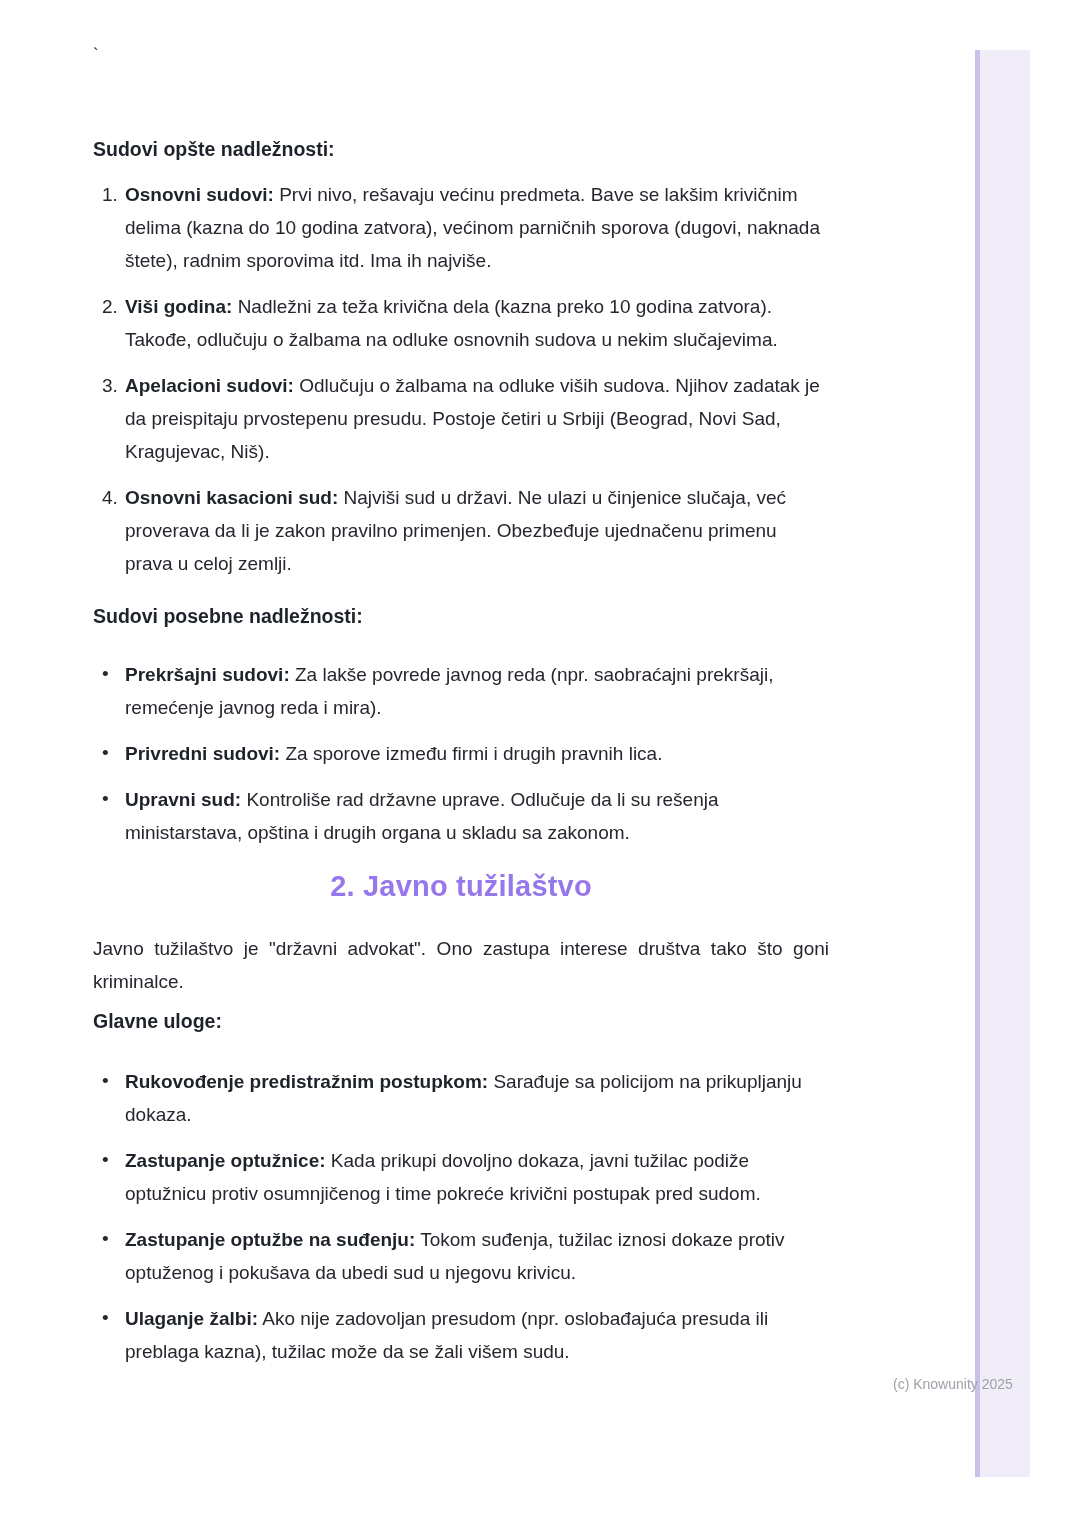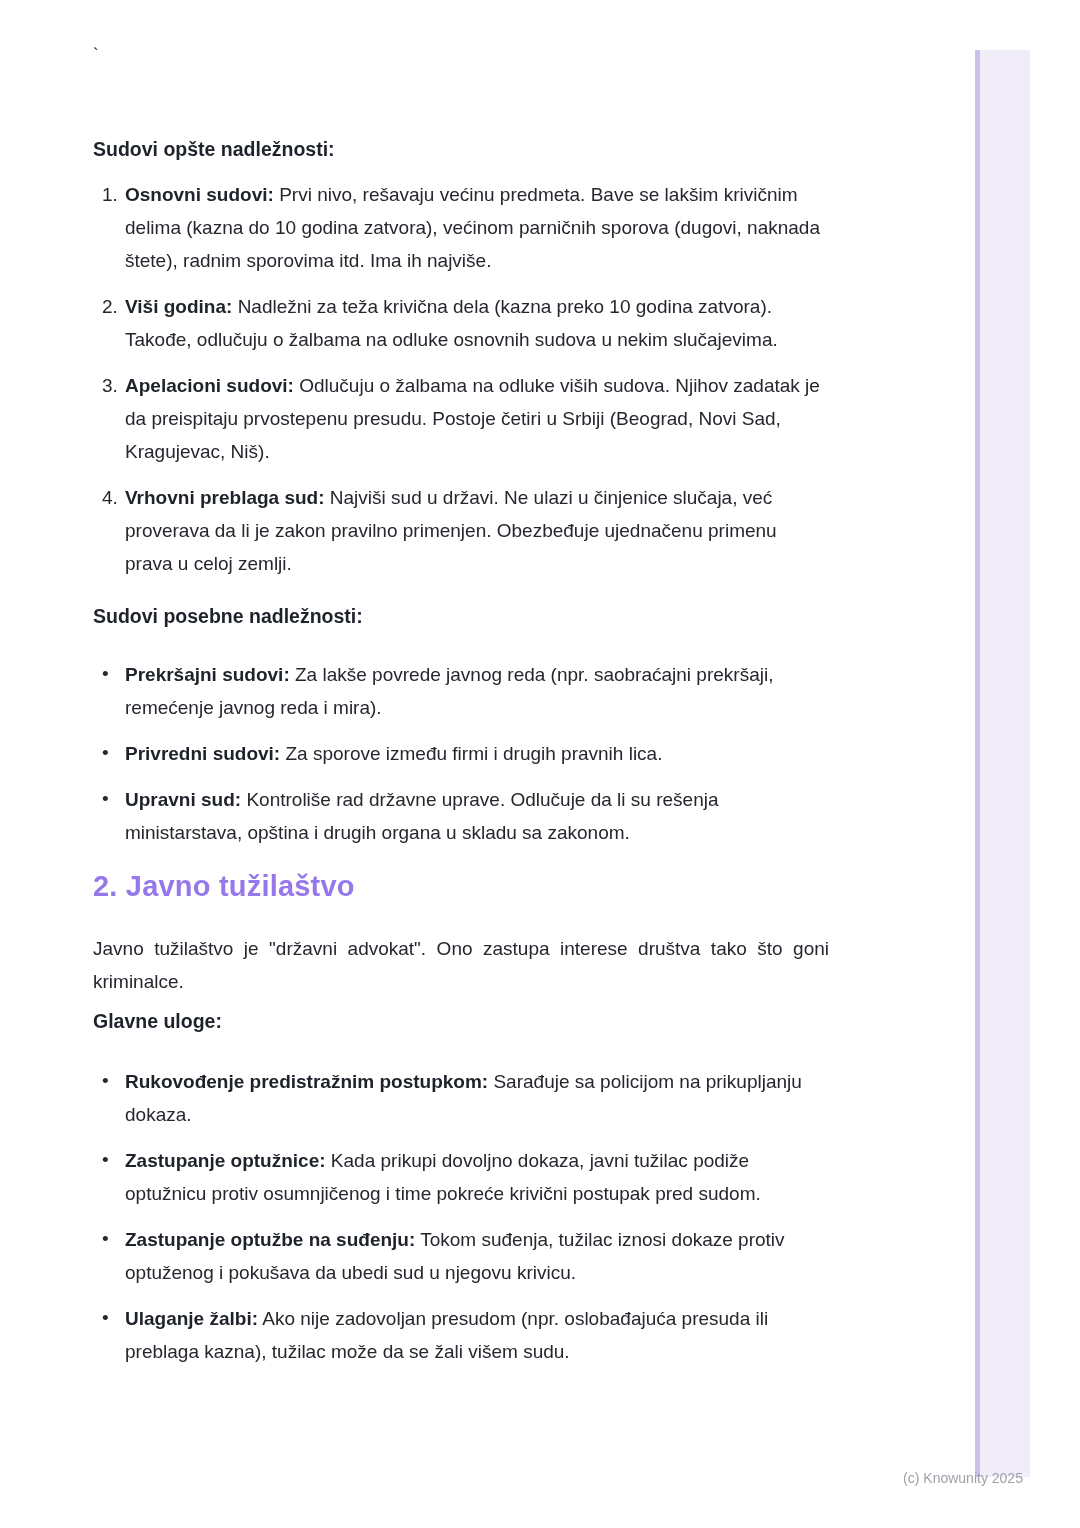--- a/index.html
+++ b/index.html
@@ -71,36 +71,36 @@
     top: -1px;
     font-size: 19px;
   }
   .lead { font-weight: 700; color: #1e222a; }
   .h2 {
     margin-top: 18px;
     font-size: 29px;
     line-height: 38px;
     font-weight: 700;
     letter-spacing: 0.2px;
+    text-align: center;
   }
   .intro {
     margin: 27px 0 0 0;
     text-align: justify;
   }
   .footer {
     position: absolute;
-    top: 1469px;
+    top: 1375px;
     left: 893px;
     width: 140px;
     font-size: 14px;
     line-height: 18px;
     color: #9da1a8;
     z-index: 2;
     white-space: nowrap;
-    text-align: center;
   }
 </style>
 </head>
 <body>
 
 <div class="right-strip"></div>
 
 <div class="content">
 
   <div class="stray">`</div>
@@ -118,21 +118,21 @@
       <span class="lead">Viši godina:</span>
       <span>Nadležni za teža krivična dela (kazna preko 10 godina zatvora). Takođe, odlučuju o žalbama na odluke osnovnih sudova u nekim slučajevima.</span>
     </li>
     <li>
       <span class="marker">3.</span>
       <span class="lead">Apelacioni sudovi:</span>
       <span>Odlučuju o žalbama na odluke viših sudova. Njihov zadatak je da preispitaju prvostepenu presudu. Postoje četiri u Srbiji (Beograd, Novi Sad, Kragujevac, Niš).</span>
     </li>
     <li>
       <span class="marker">4.</span>
-      <span class="lead">Vrhovni preblaga sud:</span>
+      <span class="lead">Osnovni kasacioni sud:</span>
       <span>Najviši sud u državi. Ne ulazi u činjenice slučaja, već proverava da li je zakon pravilno primenjen. Obezbeđuje ujednačenu primenu prava u celoj zemlji.</span>
     </li>
   </ol>
 
   <div class="h3 h3-special">Sudovi posebne nadležnosti:</div>
 
   <ul class="doc-list ul-special">
     <li>
       <span class="bullet-marker">•</span>
       <span class="lead">Prekršajni sudovi:</span>

